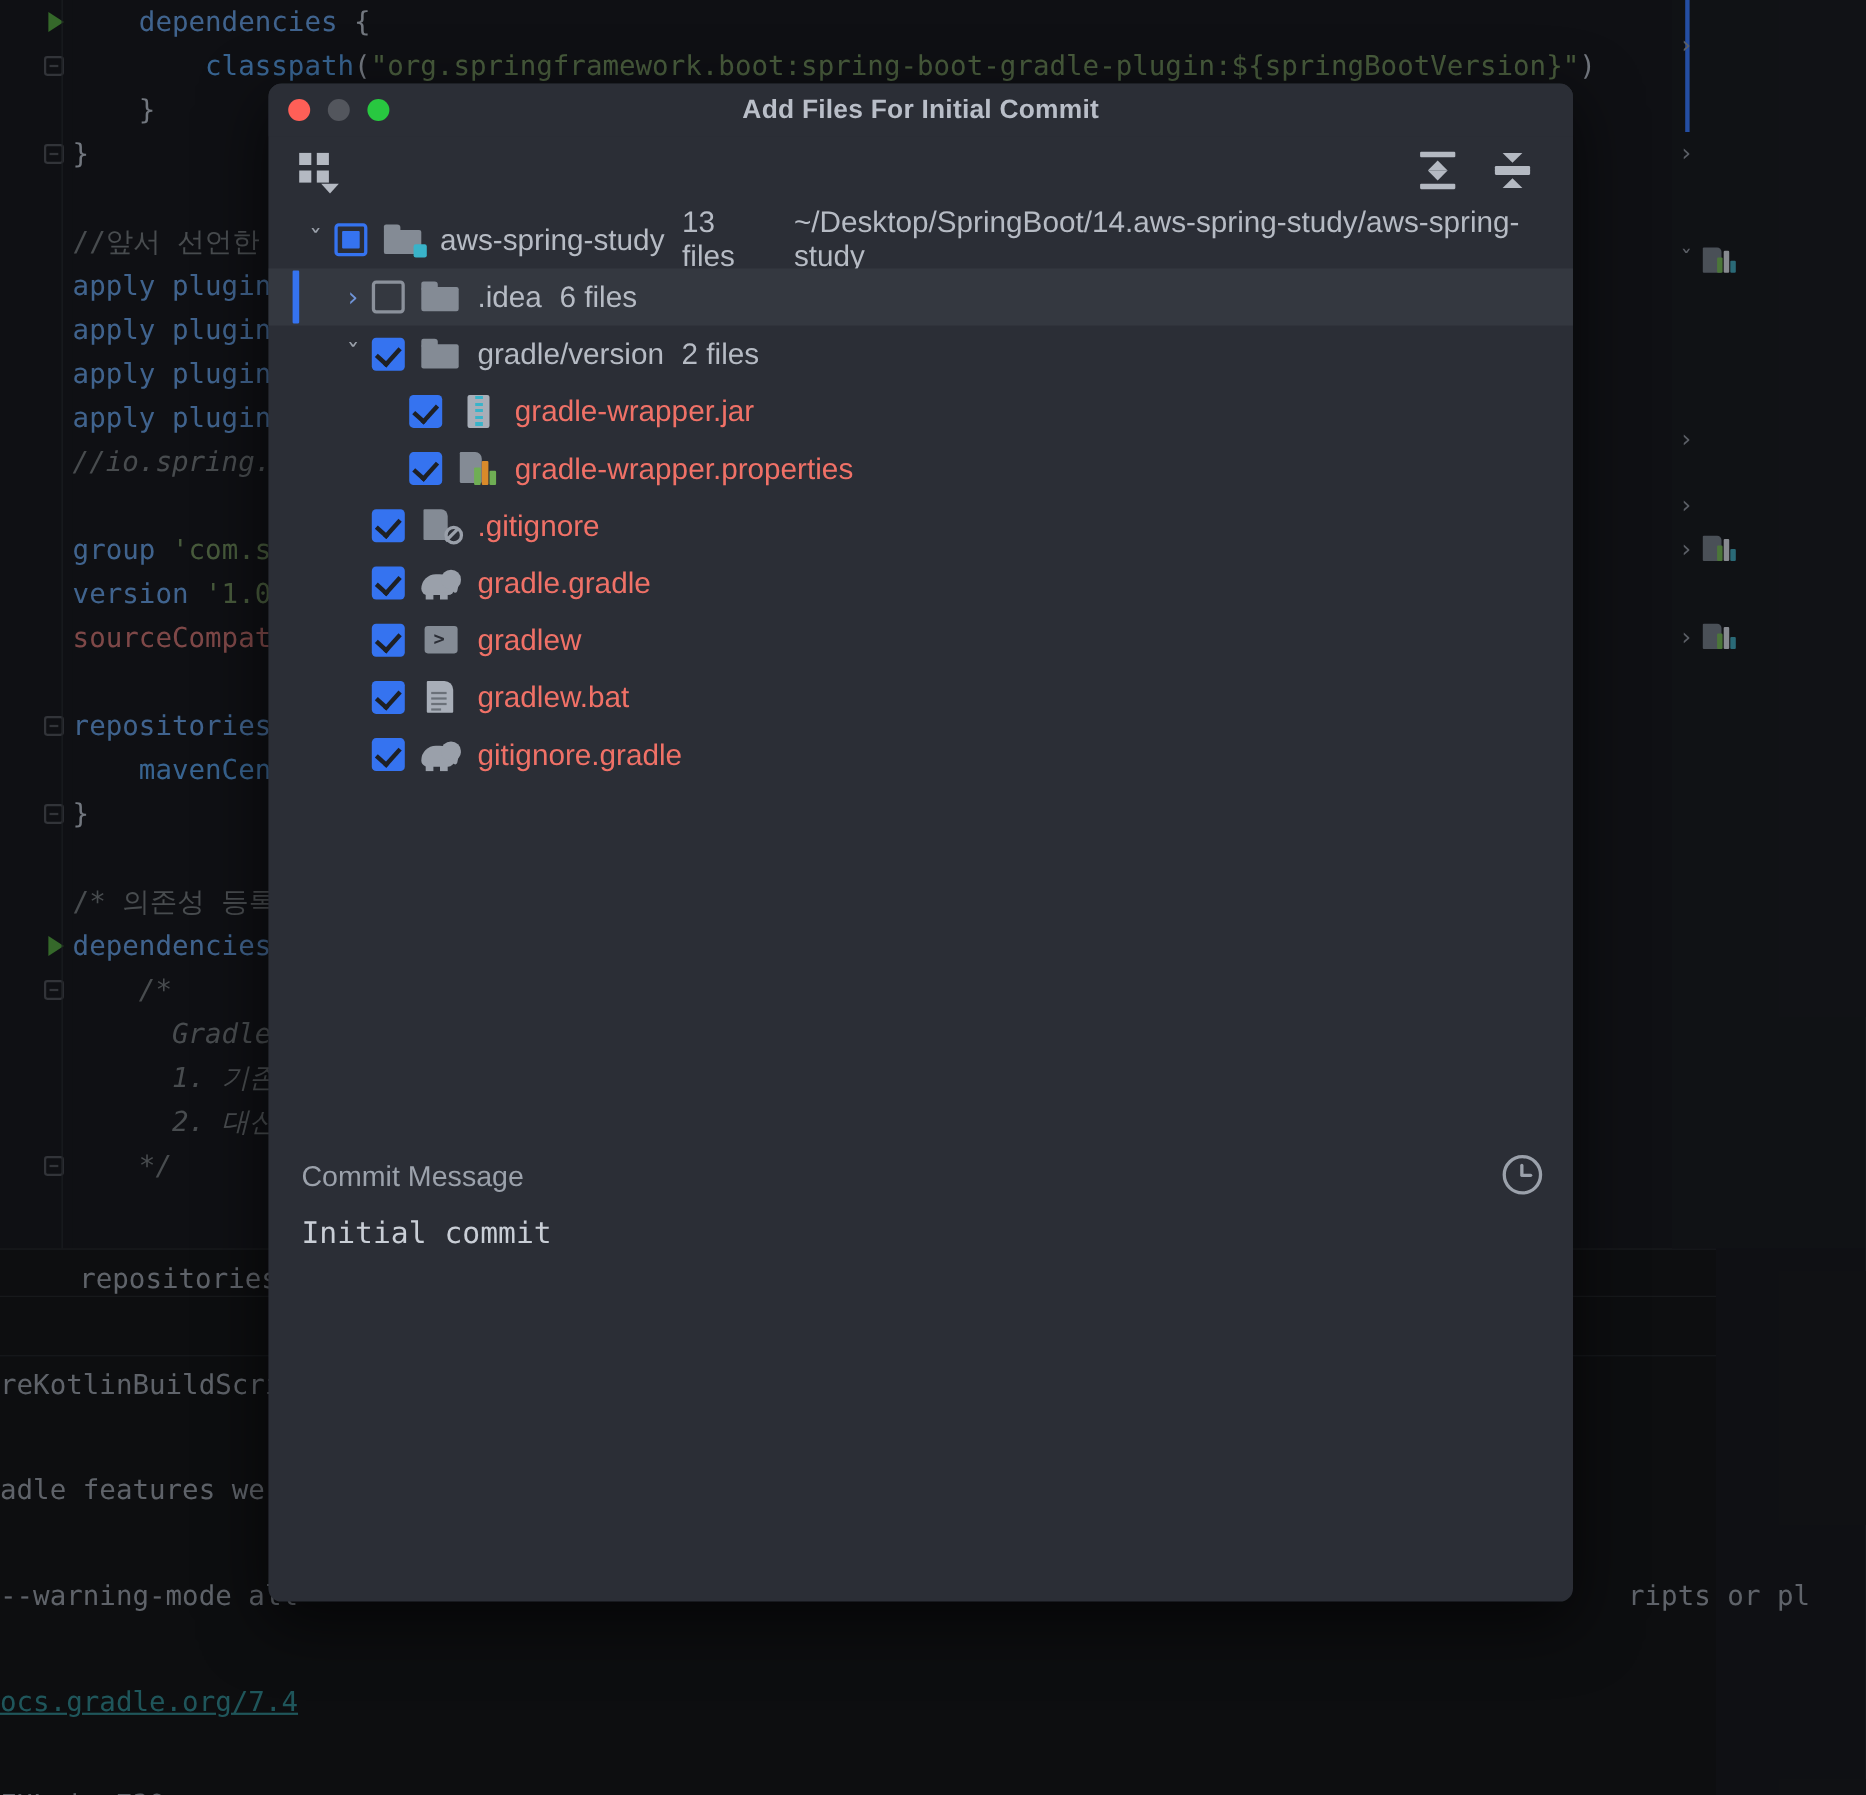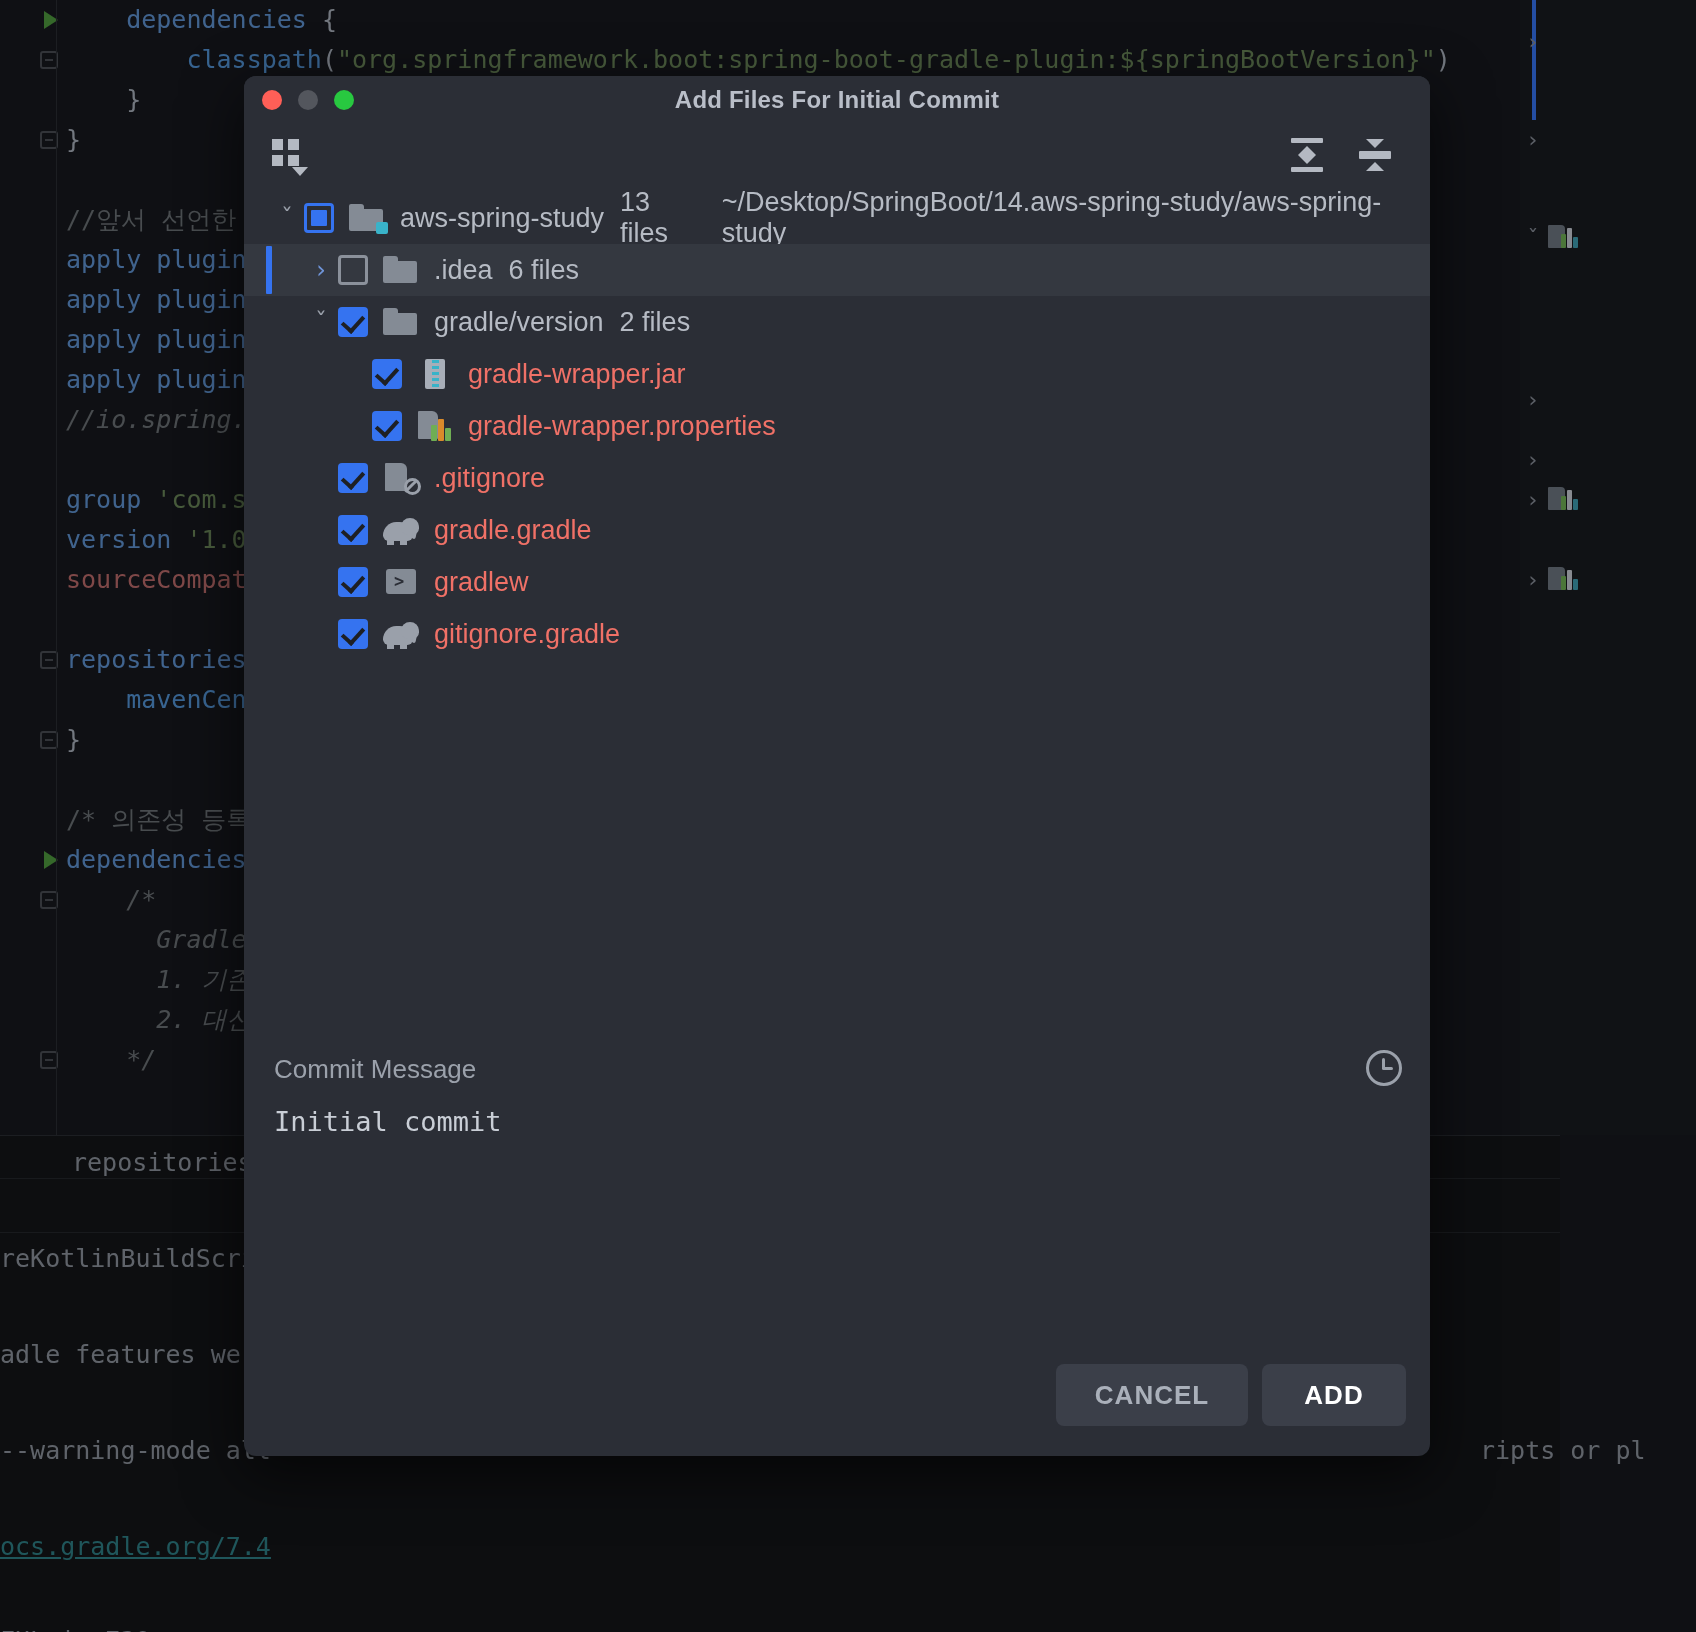--- a/index.html
+++ b/index.html
@@ -535,35 +535,43 @@
           <span class="cb checked"></span>
           <span class="ficon shell">
             <span class="box"></span>
             <span class="gt">&gt;</span>
           </span>
           <span class="tname red">gradlew</span>
         </div>
         <div class="trow" style="padding-left: 60px;">
           <span class="chev empty"></span>
           <span class="cb checked"></span>
+          <span class="ficon doc">
+            <span class="d"></span>
+            <span class="ln"></span>
+            <span class="ln"></span>
+            <span class="ln"></span>
+            <span class="ln"></span>
+          </span>
+          <span class="tname red">gradlew.bat</span>
+        </div>
+        <div class="trow" style="padding-left: 60px;">
+          <span class="chev empty"></span>
+          <span class="cb checked"></span>
           <span class="ficon elephant">
             <span class="body"></span>
             <span class="head"></span>
             <span class="trunk"></span>
             <span class="leg1"></span>
             <span class="leg2"></span>
           </span>
           <span class="tname red">gitignore.gradle</span>
         </div>
       </div>
 
     <div class="commit-area">
       <div class="commit-label">Commit Message</div>
       <div class="clock-icon"></div>
       <div class="commit-text">Initial commit</div>
     </div>
 
-    <div class="footer">
-      <div class="btn cancel">CANCEL</div>
-      <div class="btn add">ADD</div>
-    </div>
   </div>
 </div>
 
 </body></html>

